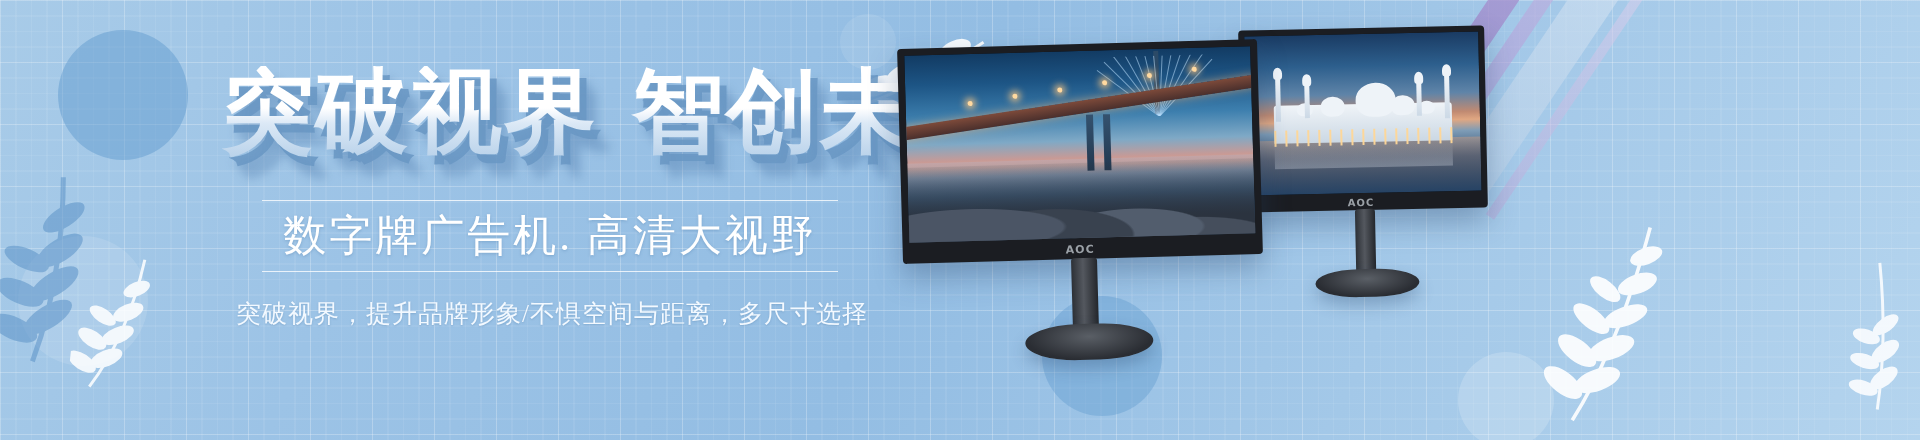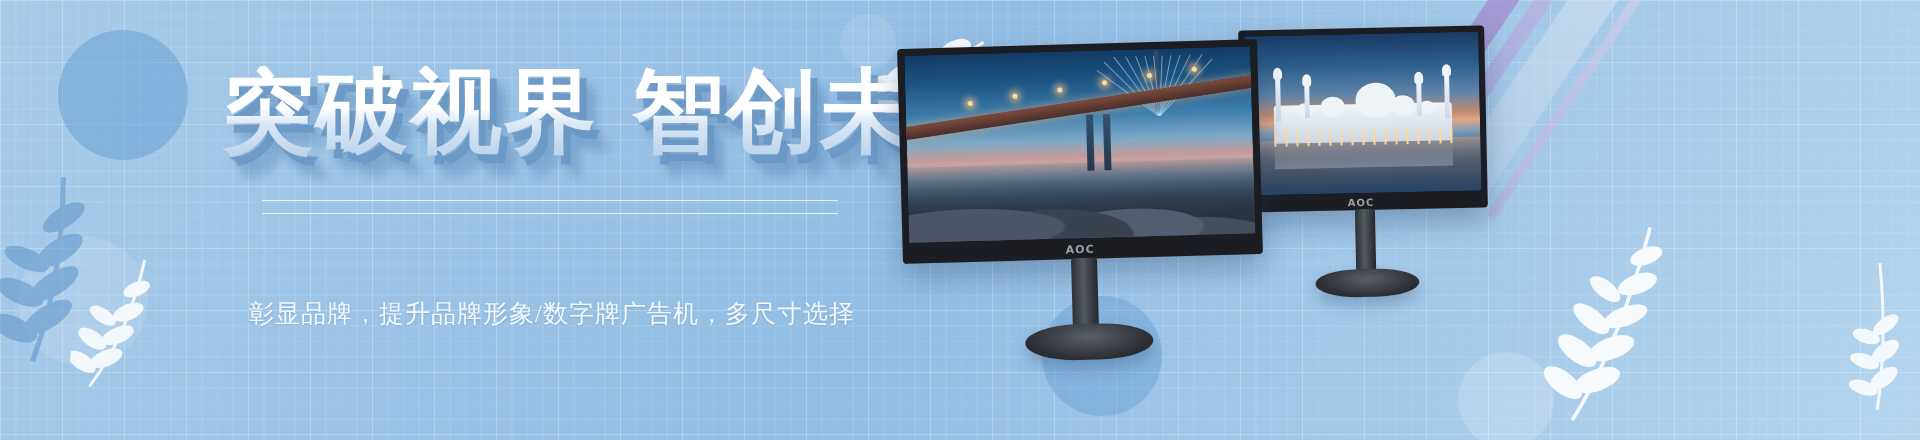--- a/index.html
+++ b/index.html
@@ -244,24 +244,25 @@
         <ellipse cx="30" cy="80" rx="14" ry="7" transform="rotate(28 30 80)"></ellipse>
       </g>
     </svg>
   </div>
 
   <div class="copy">
     <div class="headline">突破视界 智创未来</div>
 
     <div class="subwrap">
       <div class="rule top"></div>
+      <div class="subtitle">数字牌广告机. 高清大视野</div>
       <div class="rule bot"></div>
     </div>
 
-    <div class="desc">彰显品牌，提升品牌形象/数字牌广告机，多尺寸选择</div>
+    <div class="desc">突破视界，提升品牌形象/不惧空间与距离，多尺寸选择</div>
   </div>
 
   <div class="monitors">
 
     <div class="mon" id="mon2">
       <div class="bez">
         <div class="scr">
           <div class="sky-mosque"></div>
           <div class="mq-water"></div>
           <div class="mq-body"></div>

